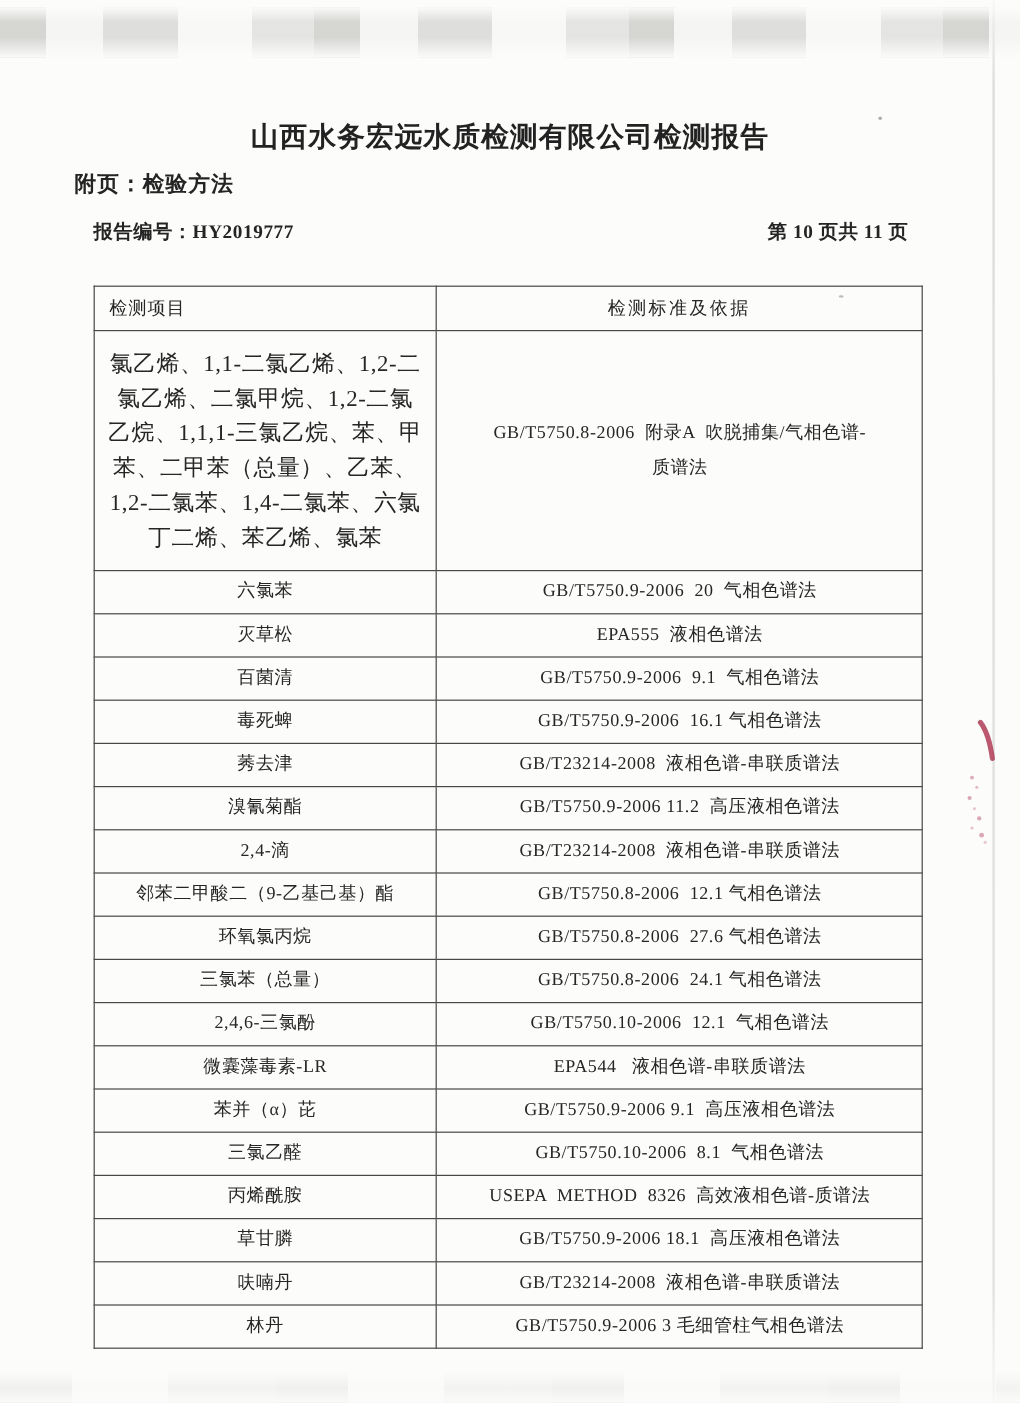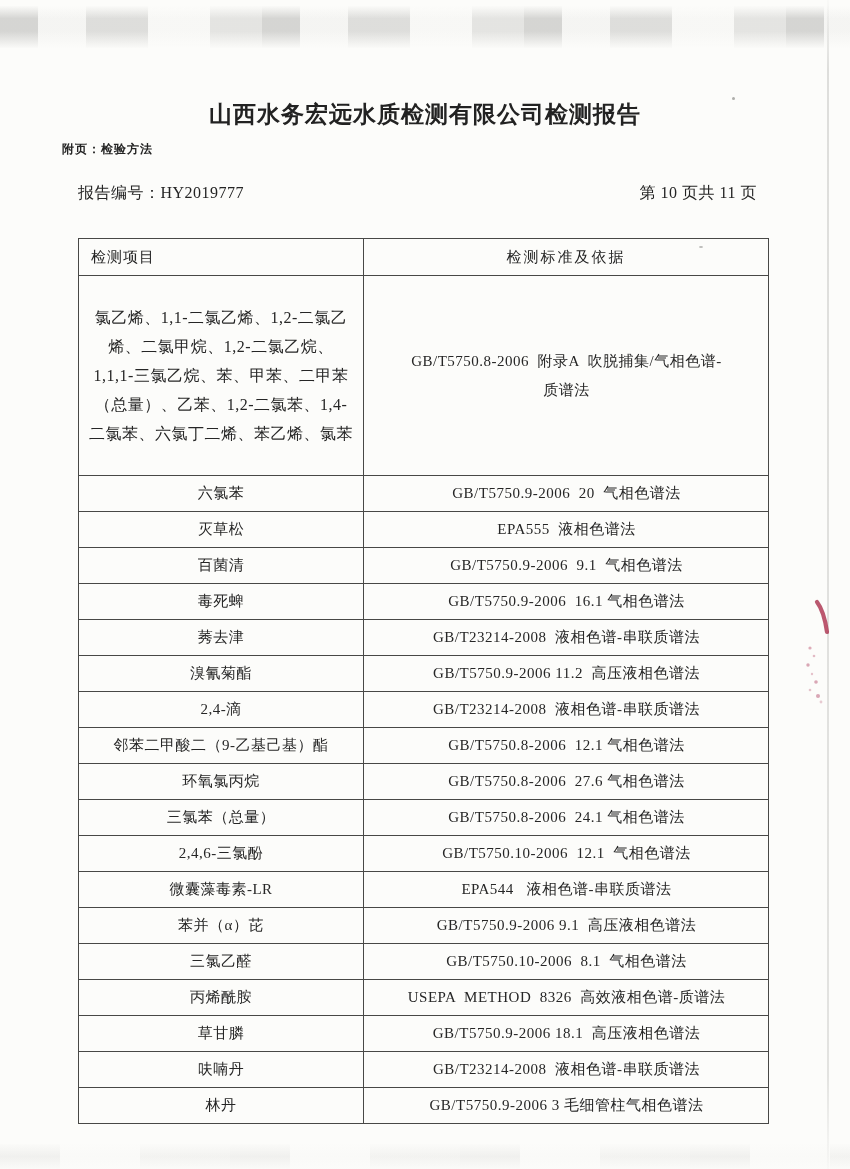--- a/index.html
+++ b/index.html
@@ -48,27 +48,27 @@
   .doc-title {
     position: absolute; top: 99px; left: 0; width: 100%;
     text-align: center;
     font-family: Liberation Mono, monospace;
     font-size: 23px; font-weight: 700; letter-spacing: 1px;
     color: #222;
   }
   .appendix {
     position: absolute; top: 141px; left: 62px;
     font-family: "Liberation Sans", "DejaVu Sans", sans-serif;
-    font-size: 12px; font-weight: 700; letter-spacing: 1px;
+    font-size: 18px; font-weight: 700; letter-spacing: 1px;
     color: #242424;
   }
   .meta-row {
     position: absolute; top: 183px; left: 78px; right: 93px;
     display: flex; justify-content: space-between; align-items: flex-start;
-    font-size: 16px; letter-spacing: 0.5px; color: #242424;
+    font-size: 16px; letter-spacing: 0.5px; color: #242424; font-weight: bold;
   }
 
   table.methods {
     position: absolute; top: 238px; left: 78px;
     width: 690px;
     border-collapse: collapse;
     table-layout: fixed;
   }
   table.methods th, table.methods td {
     border: 1px solid #484846;
@@ -82,21 +82,21 @@
   th.col-item   { text-align: left; padding-left: 12px; letter-spacing: 1px; }
   th.col-std    { text-align: center; letter-spacing: 2px; }
   tbody tr      { height: 36px; }
   tbody tr.tall { height: 200px; }
   td.item-cell {
     text-align: center;
     padding: 2px 10px;
     line-height: 29px;
     letter-spacing: 0.5px;
   }
-  tr.tall td.item-cell { font-size: 16px; }
+  tr.tall td.item-cell { font-size: 19px; }
   td.std-cell {
     text-align: center;
     padding: 2px 8px 2px 9px;
     line-height: 29px;
     letter-spacing: 0.5px;
     white-space: pre-wrap;
   }
   
   .red-mark { position: absolute; left: 798px; top: 590px; }
 </style>

